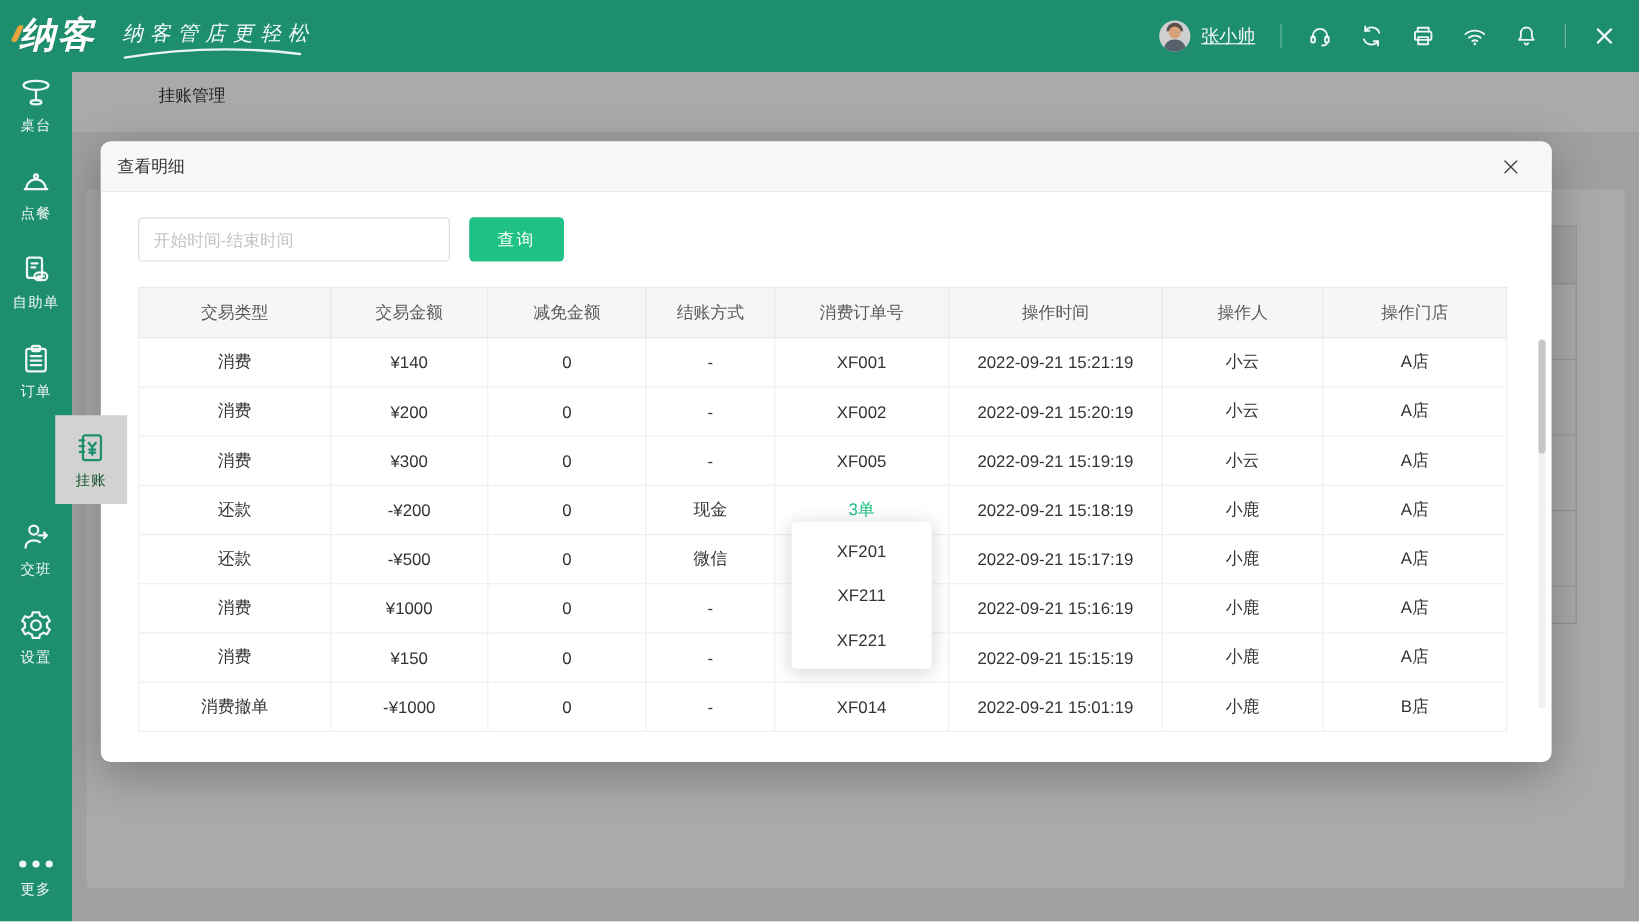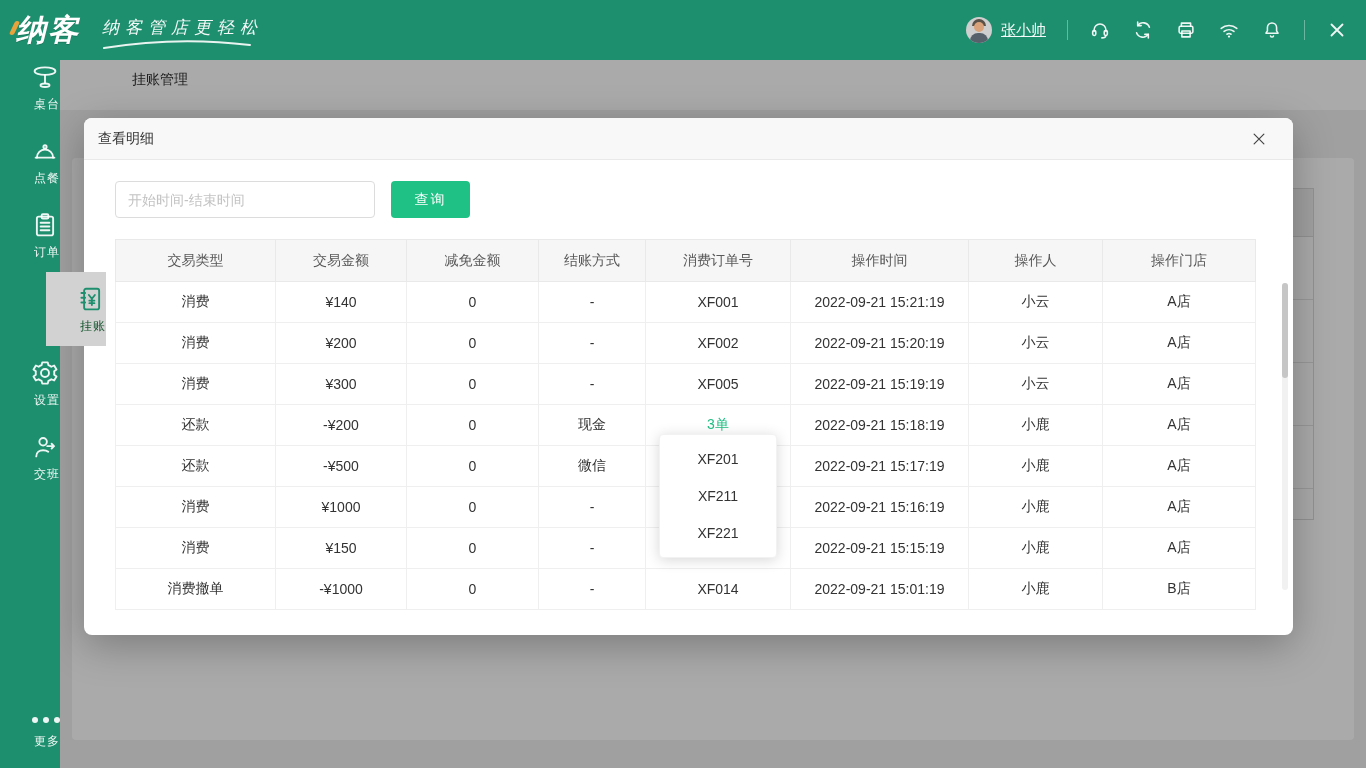--- a/index.html
+++ b/index.html
@@ -33,21 +33,21 @@
   .tb-divider { width:1px; height:20px; background:rgba(255,255,255,.35); }
   .tb-icon { width:22px; height:22px; display:flex; align-items:center;
     justify-content:center; cursor:pointer; }
   .tb-icon svg { stroke:rgba(255,255,255,.92); fill:none; stroke-width:1.7;
     stroke-linecap:round; stroke-linejoin:round; }
 
   
   .sidebar { position:absolute; left:0; top:50px; width:60px; height:718px;
     background:#1E8F6E; z-index:25; }
   .side-item { width:60px; height:74px; display:flex; flex-direction:column;
-    align-items:flex-end; justify-content:center; gap:4px; cursor:pointer;
+    align-items:center; justify-content:center; gap:4px; cursor:pointer;
     color:rgba(255,255,255,.92); }
   .side-item svg { stroke:rgba(255,255,255,.92); fill:none; stroke-width:1.5;
     stroke-linecap:round; stroke-linejoin:round; }
   .side-item .slabel { font-size:12px; letter-spacing:1px; }
   .side-item.active { background:#d2d2d2; color:#14532d;margin-left:46px; }
   .side-item.active svg { stroke:#1E8F6E; }
   .side-item.more { position:absolute; left:0; bottom:8px; height:60px; }
   .dots { display:flex; gap:5px; height:18px; align-items:center; }
   .dots i { width:6px; height:6px; border-radius:50%; background:rgba(255,255,255,.92); }
 
@@ -208,48 +208,57 @@
     <div class="side-item">
       <svg width="30" height="30" viewBox="0 0 24 24">
         <path d="M4.5 17.3h15"></path>
         <path d="M5.5 17.3a6.5 6.5 0 0 1 13 0"></path>
         <circle cx="12" cy="8.7" r="1.3"></circle>
       </svg>
       <span class="slabel">点餐</span>
     </div>
     <div class="side-item">
       <svg width="30" height="30" viewBox="0 0 24 24">
+        <rect x="6" y="3.8" width="10" height="13.5" rx="1.5"></rect>
+        <path d="M9 7.5h4M9 10.3h2.5"></path>
+        <rect x="11" y="13.8" width="8.5" height="5" rx="2.5"></rect>
+        <path d="M13.3 16.3h4"></path>
+      </svg>
+      <span class="slabel">自助单</span>
+    </div>
+    <div class="side-item">
+      <svg width="30" height="30" viewBox="0 0 24 24">
         <rect x="5.5" y="5.3" width="13" height="15" rx="1.5"></rect>
         <rect x="9.3" y="3.4" width="5.4" height="3.4" rx="1"></rect>
         <path d="M8.5 10.2h7M8.5 13.2h7M8.5 16.2h7"></path>
       </svg>
       <span class="slabel">订单</span>
     </div>
     <div class="side-item active">
       <svg width="30" height="30" viewBox="0 0 24 24">
         <rect x="6.5" y="3.8" width="12" height="16.5" rx="1.5"></rect>
         <path d="M4.3 7.2h3M4.3 11h3M4.3 14.8h3"></path>
         <path d="M10.3 8.8l2.4 3 2.4-3M12.7 11.8v5M10.7 13.3h4M10.7 15.3h4"></path>
       </svg>
       <span class="slabel">挂账</span>
     </div>
     <div class="side-item">
       <svg width="30" height="30" viewBox="0 0 24 24">
-        <circle cx="12" cy="12" r="3.2"></circle>
-        <path d="M19.3 13.4c.1-.5.1-.9.1-1.4s0-.9-.1-1.4l1.9-1.4-1.9-3.2-2.2 1c-.7-.6-1.5-1-2.4-1.3L14.2 3.5h-4.4l-.5 2.2c-.9.3-1.7.7-2.4 1.3l-2.2-1-1.9 3.2 1.9 1.4c-.1.5-.1.9-.1 1.4s0 .9.1 1.4l-1.9 1.4 1.9 3.2 2.2-1c.7.6 1.5 1 2.4 1.3l.5 2.2h4.4l.5-2.2c.9-.3 1.7-.7 2.4-1.3l2.2 1 1.9-3.2-1.9-1.4z"></path>
-      </svg>
-      <span class="slabel">设置</span>
-    </div>
-    <div class="side-item">
-      <svg width="30" height="30" viewBox="0 0 24 24">
         <circle cx="10.5" cy="7.8" r="3"></circle>
         <path d="M5 19.5c0-3.2 2.6-4.9 5.5-4.9 1.6 0 3.1.4 4.1 1.2"></path>
         <path d="M13.8 11.3h5.4l-1.9-1.9M19.2 11.3l-1.9 1.9"></path>
       </svg>
       <span class="slabel">交班</span>
+    </div>
+    <div class="side-item">
+      <svg width="30" height="30" viewBox="0 0 24 24">
+        <circle cx="12" cy="12" r="3.2"></circle>
+        <path d="M19.3 13.4c.1-.5.1-.9.1-1.4s0-.9-.1-1.4l1.9-1.4-1.9-3.2-2.2 1c-.7-.6-1.5-1-2.4-1.3L14.2 3.5h-4.4l-.5 2.2c-.9.3-1.7.7-2.4 1.3l-2.2-1-1.9 3.2 1.9 1.4c-.1.5-.1.9-.1 1.4s0 .9.1 1.4l-1.9 1.4 1.9 3.2 2.2-1c.7.6 1.5 1 2.4 1.3l.5 2.2h4.4l.5-2.2c.9-.3 1.7-.7 2.4-1.3l2.2 1 1.9-3.2-1.9-1.4z"></path>
+      </svg>
+      <span class="slabel">设置</span>
     </div>
     <div class="side-item more">
       <span class="dots">
           <i></i>
           <i></i>
           <i></i>
         </span>
       <span class="slabel">更多</span>
     </div>
   </div>

